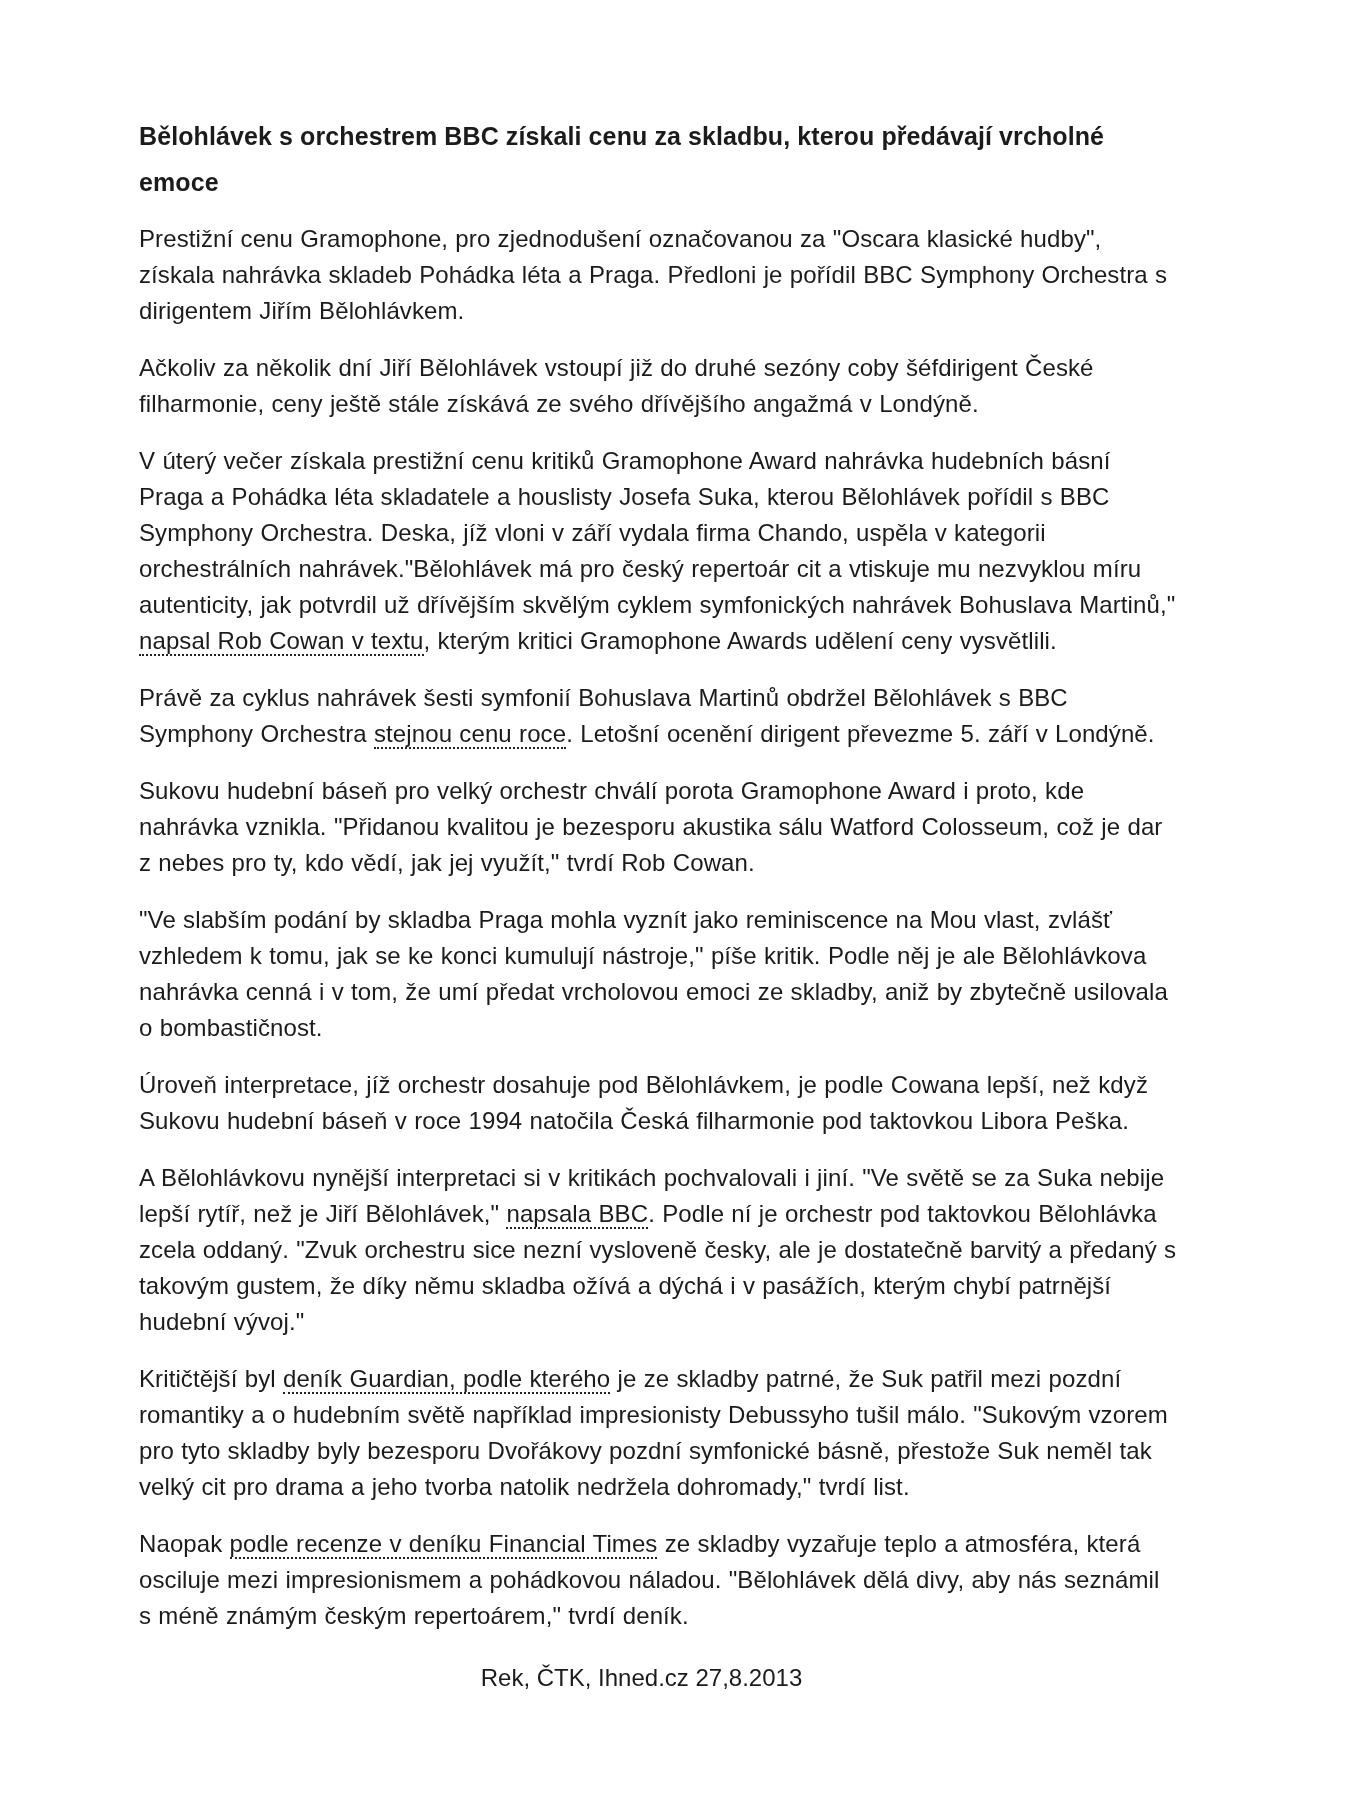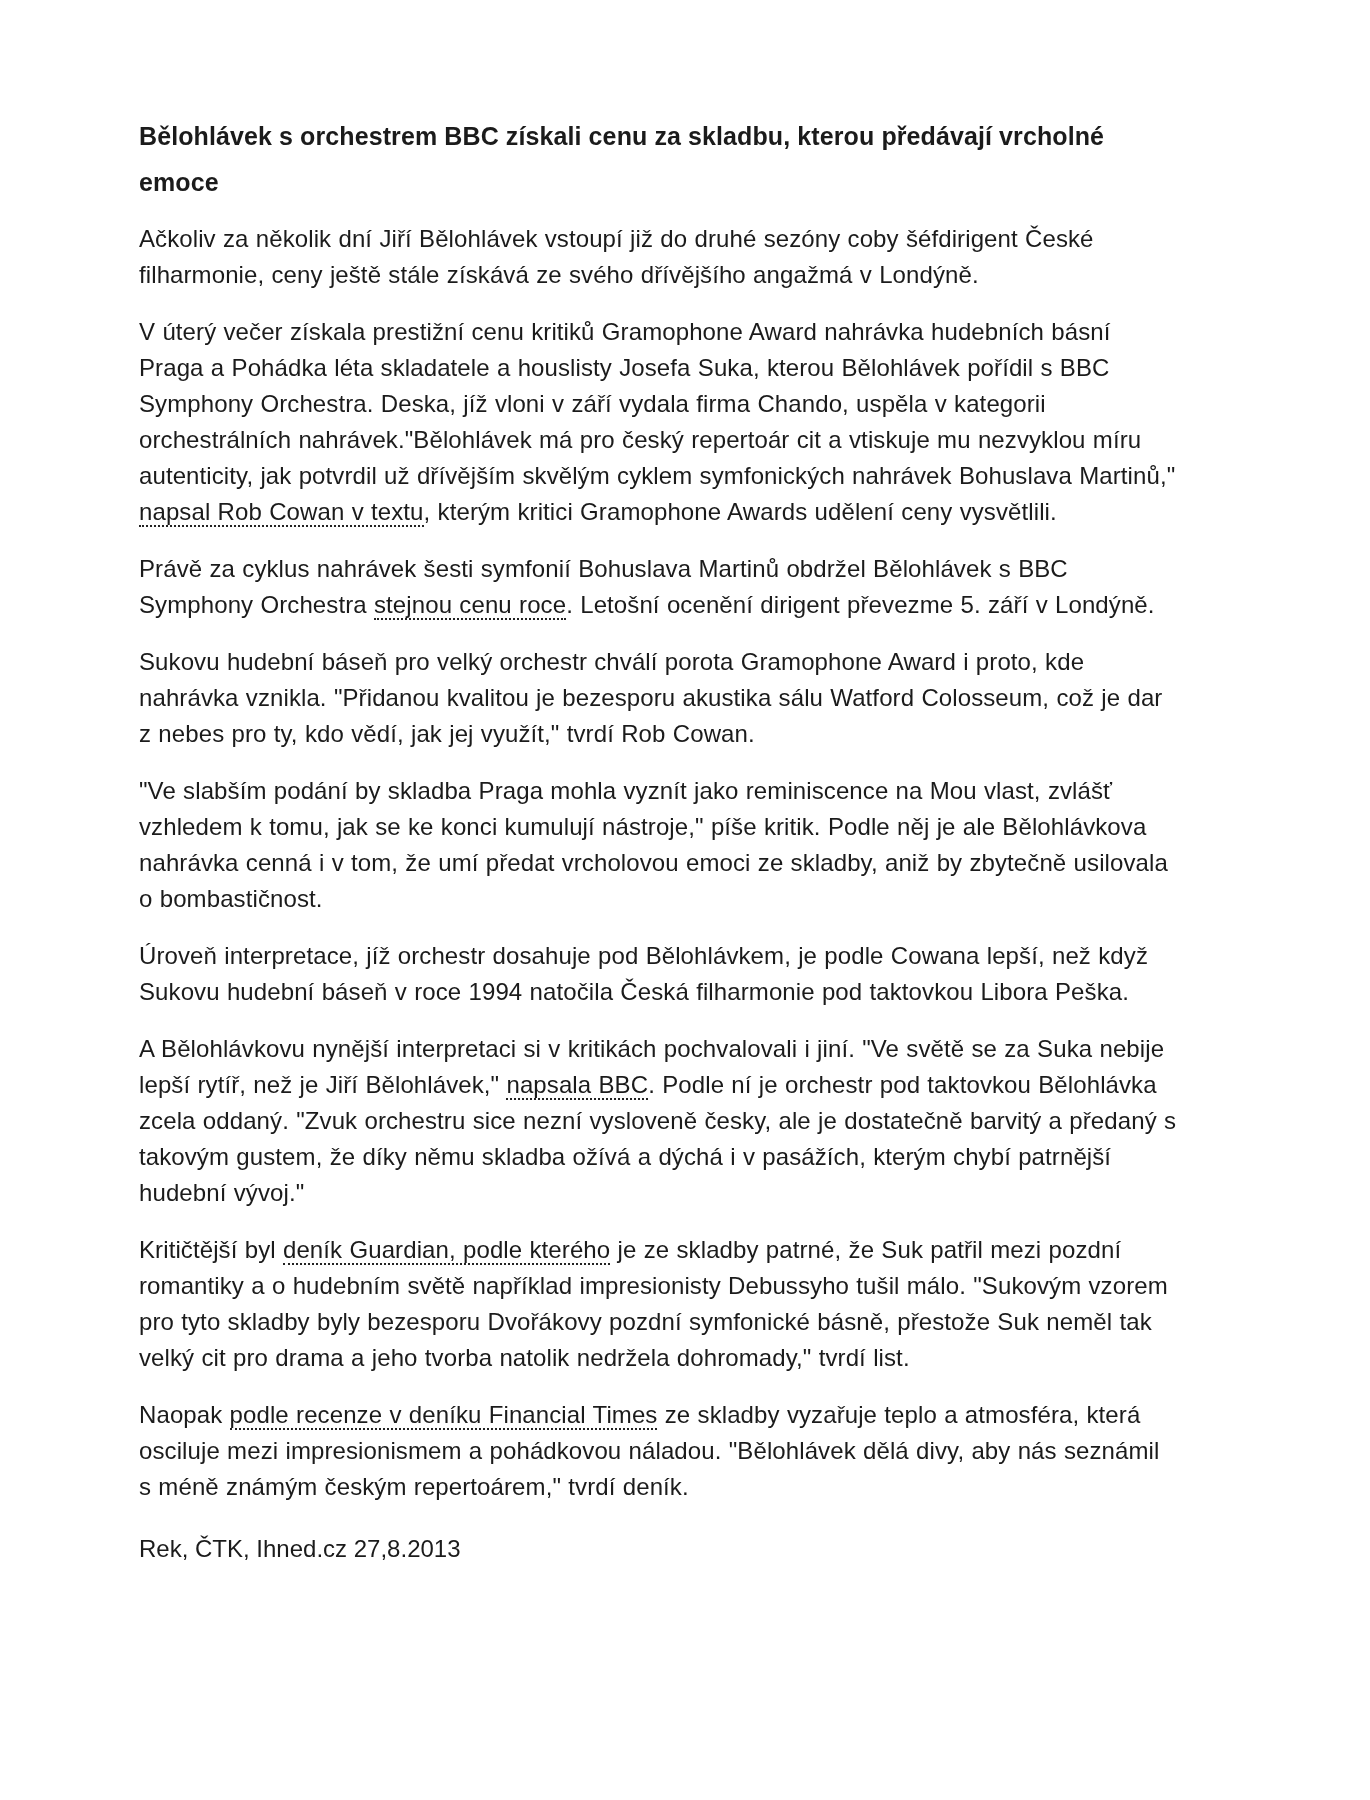--- a/index.html
+++ b/index.html
@@ -38,32 +38,33 @@
     word-spacing: 0.5px;
   }
   .linked {
     border-bottom: 2px dotted #222222;
     padding-bottom: 0px;
   }
   .byline {
     font-size: 24px;
     line-height: 36px;
     max-width: 1106px;
-    text-align: left;
+    text-align: center;
     margin-top: 26px;
     padding-right: 34px;
   }
 </style>
 </head>
 <body>
 
 <div class="page">
   <h1 class="title">Bělohlávek s orchestrem BBC získali cenu za skladbu, kterou předávají vrcholné emoce</h1>
 
   <div class="body-copy" id="article-body">
+      <p><span>Prestižní cenu Gramophone, pro zjednodušení označovanou za "Oscara klasické hudby", získala nahrávka skladeb Pohádka léta a Praga. Předloni je pořídil BBC Symphony Orchestra s dirigentem Jiřím Bělohlávkem.</span></p>
       <p><span>Ačkoliv za několik dní Jiří Bělohlávek vstoupí již do druhé sezóny coby šéfdirigent České filharmonie, ceny ještě stále získává ze svého dřívějšího angažmá v Londýně.</span></p>
       <p><span>V úterý večer získala prestižní cenu kritiků Gramophone Award nahrávka hudebních básní Praga a Pohádka léta skladatele a houslisty Josefa Suka, kterou Bělohlávek pořídil s BBC Symphony Orchestra. Deska, jíž vloni v září vydala firma Chando, uspěla v kategorii orchestrálních nahrávek."Bělohlávek má pro český repertoár cit a vtiskuje mu nezvyklou míru autenticity, jak potvrdil už dřívějším skvělým cyklem symfonických nahrávek Bohuslava Martinů," </span><span class="linked">napsal Rob Cowan v textu</span><span>, kterým kritici Gramophone Awards udělení ceny vysvětlili.</span></p>
       <p><span>Právě za cyklus nahrávek šesti symfonií Bohuslava Martinů obdržel Bělohlávek s BBC Symphony Orchestra </span><span class="linked">stejnou cenu roce</span><span>. Letošní ocenění dirigent převezme 5. září v Londýně.</span></p>
       <p><span>Sukovu hudební báseň pro velký orchestr chválí porota Gramophone Award i proto, kde nahrávka vznikla. "Přidanou kvalitou je bezesporu akustika sálu Watford Colosseum, což je dar z nebes pro ty, kdo vědí, jak jej využít," tvrdí Rob Cowan.</span></p>
       <p><span>"Ve slabším podání by skladba Praga mohla vyznít jako reminiscence na Mou vlast, zvlášť vzhledem k tomu, jak se ke konci kumulují nástroje," píše kritik. Podle něj je ale Bělohlávkova nahrávka cenná i v tom, že umí předat vrcholovou emoci ze skladby, aniž by zbytečně usilovala o bombastičnost.</span></p>
       <p><span>Úroveň interpretace, jíž orchestr dosahuje pod Bělohlávkem, je podle Cowana lepší, než když Sukovu hudební báseň v roce 1994 natočila Česká filharmonie pod taktovkou Libora Peška.</span></p>
       <p><span>A Bělohlávkovu nynější interpretaci si v kritikách pochvalovali i jiní. "Ve světě se za Suka nebije lepší rytíř, než je Jiří Bělohlávek," </span><span class="linked">napsala BBC</span><span>. Podle ní je orchestr pod taktovkou Bělohlávka zcela oddaný. "Zvuk orchestru sice nezní vysloveně česky, ale je dostatečně barvitý a předaný s takovým gustem, že díky němu skladba ožívá a dýchá i v pasážích, kterým chybí patrnější hudební vývoj."</span></p>
       <p><span>Kritičtější byl </span><span class="linked">deník Guardian, podle kterého</span><span> je ze skladby patrné, že Suk patřil mezi pozdní romantiky a o hudebním světě například impresionisty Debussyho tušil málo. "Sukovým vzorem pro tyto skladby byly bezesporu Dvořákovy pozdní symfonické básně, přestože Suk neměl tak velký cit pro drama a jeho tvorba natolik nedržela dohromady," tvrdí list.</span></p>
       <p><span>Naopak </span><span class="linked">podle recenze v deníku Financial Times</span><span> ze skladby vyzařuje teplo a atmosféra, která osciluje mezi impresionismem a pohádkovou náladou. "Bělohlávek dělá divy, aby nás seznámil s méně známým českým repertoárem," tvrdí deník.</span></p>
     </div>

